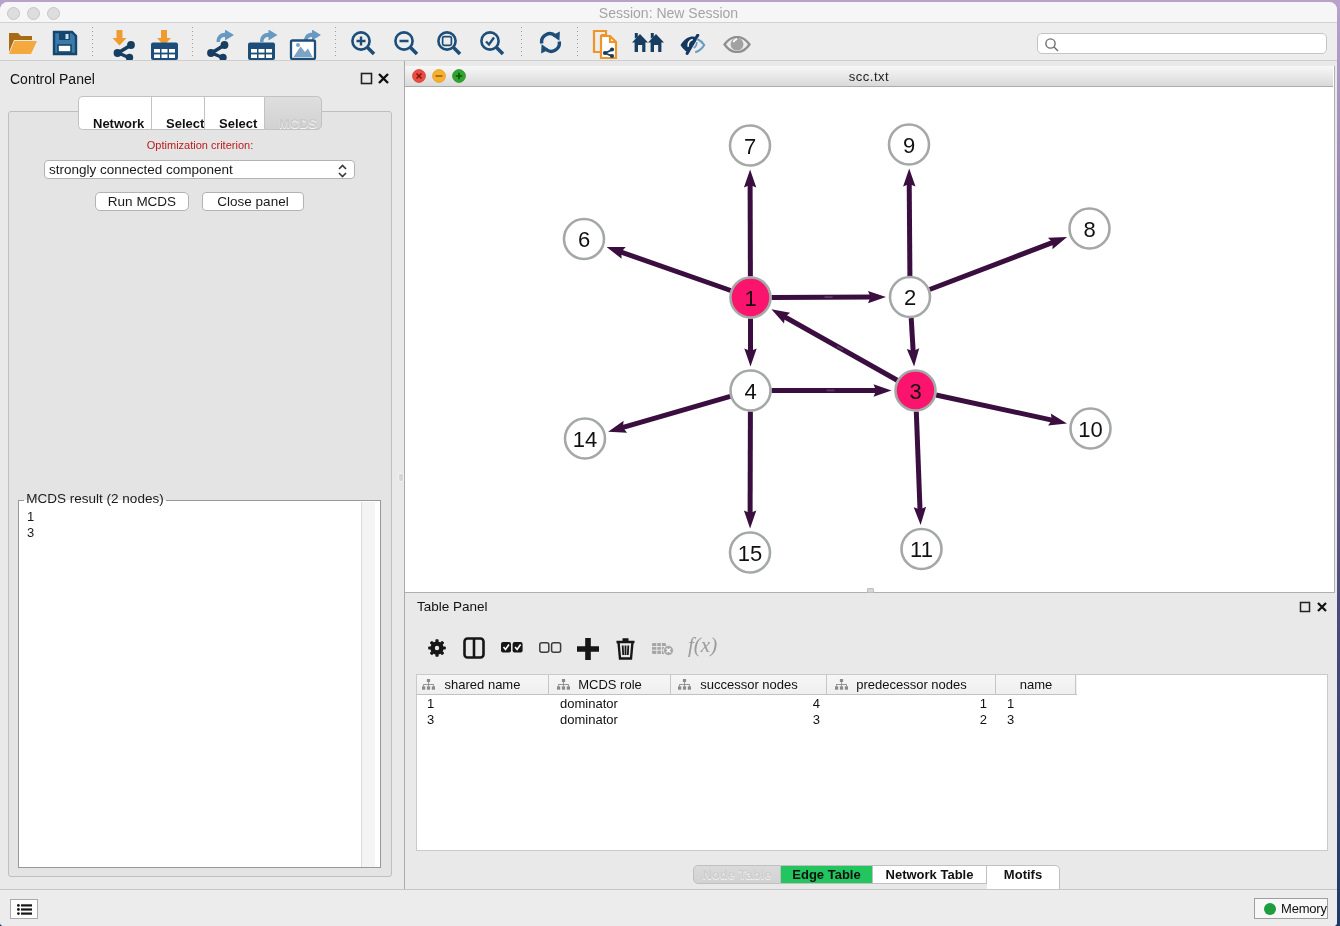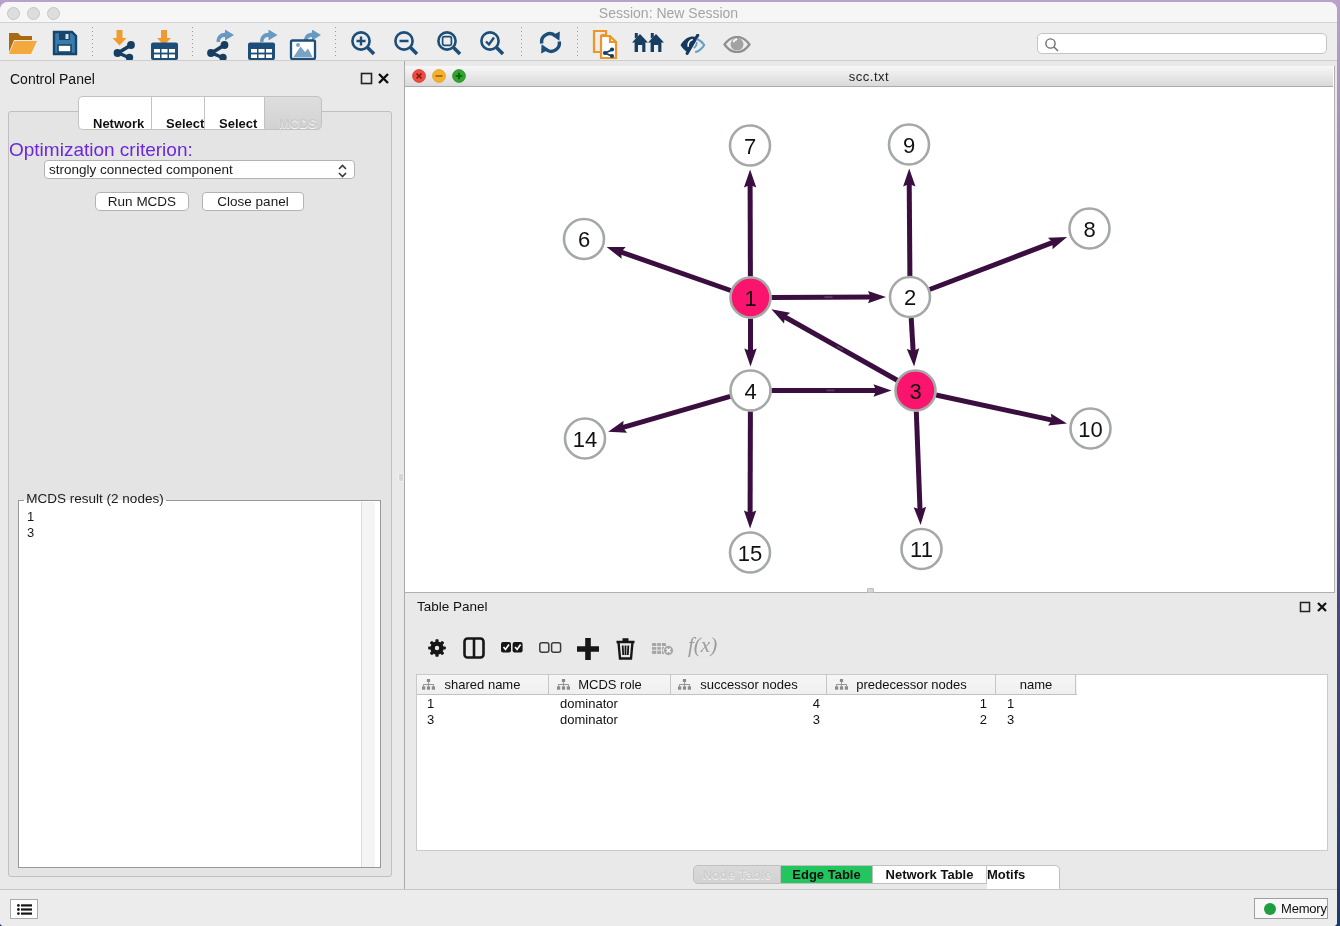--- a/index.html
+++ b/index.html
@@ -177,21 +177,21 @@
     <svg class="winbtns" style="left:377px" width="13" height="13" viewBox="0 0 13 13">
         <path d="M2 2 L11 11 M11 2 L2 11" stroke="#111" stroke-width="2.4"></path>
       </svg>
     <div id="cp-pane"></div>
     <div class="tabrow">
       <div class="tab first" style="width:73px">Network</div>
       <div class="tab" style="width:53px">Select</div>
       <div class="tab" style="width:60px">Select</div>
       <div class="tab last" style="width:58px">MCDS</div>
     </div>
-    <div class="abs" style="left:9px;top:78px;width:382px;text-align:left;font-size:19px;color:#6d28d9">Optimization criterion:</div>
+    <div class="abs" style="left:9px;top:78px;width:382px;text-align:center;font-size:11px;color:#b91c1c">Optimization criterion:</div>
     <div class="abs" style="left:44px;top:99px;width:311px;height:19px;background:#fff;border:1px solid #b3b3b3;border-radius:4px;font-size:13.5px;color:#1a1a1a;line-height:17px;padding-left:4px">strongly connected component
       <svg style="position:absolute;right:6px;top:2.5px" width="11" height="14" viewBox="0 0 11 14">
           <path d="M2 5 L5.5 1.5 L9 5" fill="none" stroke="#3a3a3a" stroke-width="1.6"></path>
           <path d="M2 9 L5.5 12.5 L9 9" fill="none" stroke="#3a3a3a" stroke-width="1.6"></path>
         </svg>
     </div>
     <div class="abs" style="left:95px;top:131px;width:94px;height:19px;background:#fff;border:1px solid #b3b3b3;border-radius:5px;font-size:13.5px;color:#1a1a1a;line-height:17px;text-align:center">Run MCDS</div>
     <div class="abs" style="left:202px;top:131px;width:102px;height:19px;background:#fff;border:1px solid #b3b3b3;border-radius:4px;font-size:13.5px;color:#1a1a1a;line-height:17px;text-align:center">Close panel</div>
     <div class="abs" style="left:18px;top:439px;width:363px;height:368px;background:#fff;border:1px solid #989898">
       <div style="position:absolute;left:342px;top:1px;width:14px;height:365px;background:#f4f4f4;border-left:1px solid #dcdcdc"></div>
@@ -404,21 +404,21 @@
         <div style="position:absolute;left:143px">dominator</div>
         <div style="position:absolute;left:255px;width:148px;text-align:right">3</div>
         <div style="position:absolute;left:411px;width:159px;text-align:right">2</div>
         <div style="position:absolute;left:590px">3</div>
       </div>
     </div>
     <div class="abs" style="left:693px;top:804px;height:21px;font-size:13px;font-weight:bold">
       <div style="float:left;width:88px;height:19px;line-height:18px;text-align:center;background:linear-gradient(#dadada,#d2d2d2);border:1px solid #c0c0c0;border-radius:5px 0 0 5px;color:#cecece;text-shadow:0 1px 0 #f2f2f2">Node Table</div>
       <div style="float:left;width:92px;height:19px;line-height:18px;text-align:center;background:#22c55e;border:1px solid #c0c0c0;border-left:none;color:#111">Edge Table</div>
       <div style="float:left;width:114px;height:19px;line-height:18px;text-align:center;background:#fff;border:1px solid #c0c0c0;border-left:none;color:#111">Network Table</div>
-      <div style="float:left;width:73px;height:36px;line-height:18px;text-align:left;background:#fff;border:1px solid #c0c0c0;border-left:none;border-radius:0 5px 5px 0;color:#111">Motifs</div>
+      <div style="float:left;width:73px;height:36px;line-height:18px;text-align:center;background:#fff;border:1px solid #c0c0c0;border-left:none;border-radius:0 5px 5px 0;color:#111">Motifs</div>
     </div>
   </div>
   <div id="statusbar">
     <div class="abs" style="left:10px;top:9px;width:28px;height:20px;background:#fdfdfd;border:1px solid #ababab">
       <svg style="position:absolute;left:6px;top:4px" width="15" height="11" viewBox="0 0 15 11">
         <g fill="#161616">
             <circle cx="1.4" cy="1.4" r="1.4"></circle>
             <circle cx="1.4" cy="5.5" r="1.4"></circle>
             <circle cx="1.4" cy="9.6" r="1.4"></circle>
             <rect x="4" y="0.3" width="11" height="2.2"></rect>

